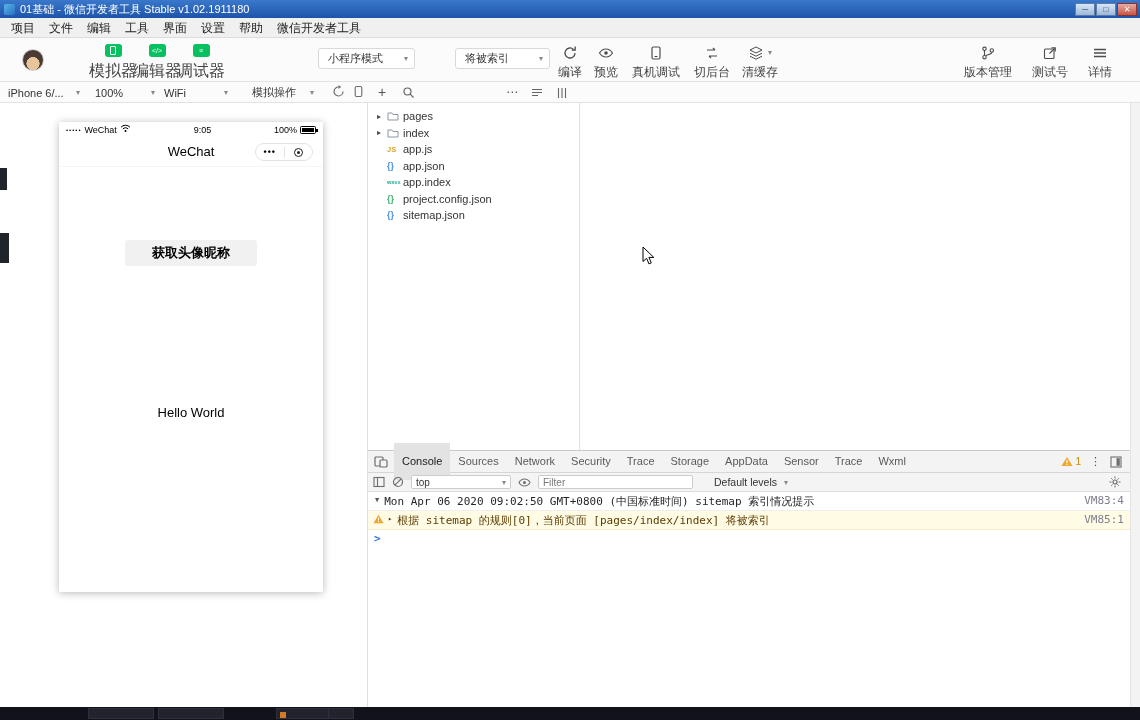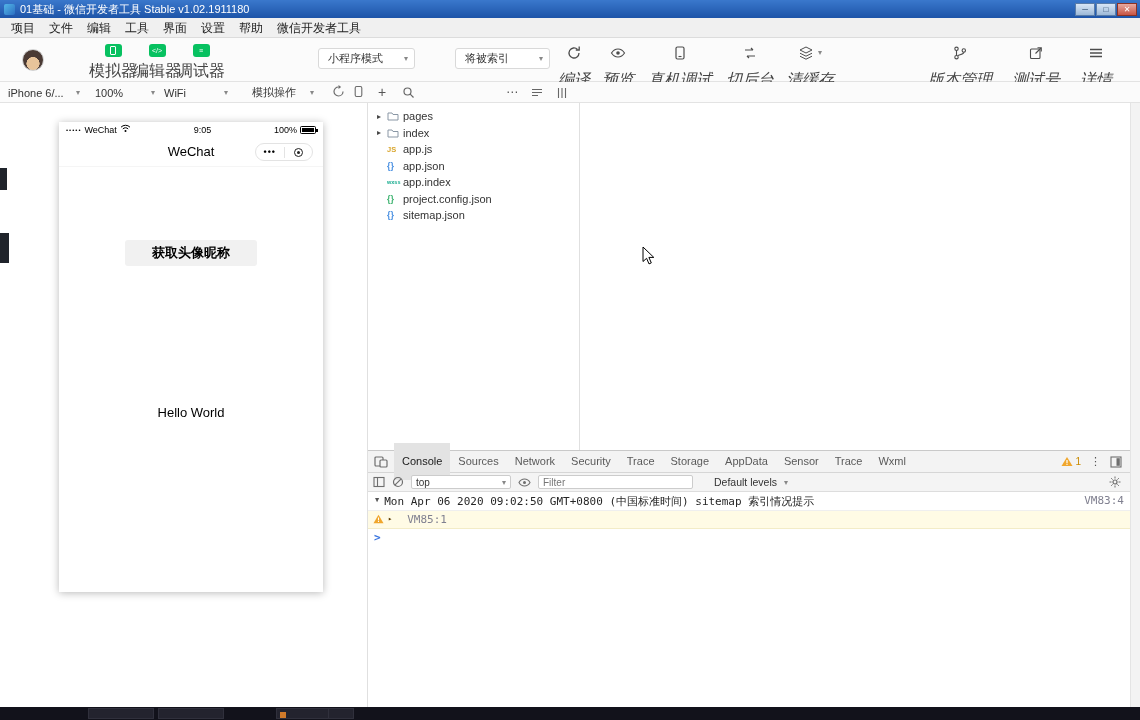--- a/index.html
+++ b/index.html
@@ -33,21 +33,21 @@
   .tg-label { font-size:16px; color:#444; margin-top:4px; white-space:nowrap; }
   .dropdown { position:absolute; top:10px; height:21px; background:#fff; border:1px solid #d9d9d9; border-radius:3px;
     display:flex; align-items:center; justify-content:space-between; padding:0 6px 0 9px; font-size:11px; color:#333; }
   #mode-dd { left:318px; width:97px; }
   #compile-dd { left:455px; width:95px; }
   .dd-caret { font-size:8px; color:#888; margin-left:4px; }
   .actions { position:absolute; left:552px; top:6px; display:flex; }
   .action-btn { display:flex; flex-direction:column; align-items:center; padding:0 6px; cursor:default; }
   .action-btn.wide { padding:0 8px; }
   .ac-ico { height:17px; display:flex; align-items:center; color:#4d4d4d; }
-  .ac-label { font-size:16px; color:#444; margin-top:9px; white-space:nowrap;font-style:italic; }
+  .ac-label { font-size:12px; color:#444; margin-top:3px; white-space:nowrap; }
   .right-actions { position:absolute; right:22px; top:6px; display:flex; gap:8px; }
 
   
   #subbar { position:absolute; left:0; top:82px; width:1140px; height:21px; background:#fbfbfb; border-bottom:1px solid #e3e3e3; }
   .sim-dd { position:absolute; top:0; height:21px; display:flex; align-items:center; justify-content:space-between;
     font-size:11px; color:#333; cursor:default; }
   .sim-dd .dd-caret { font-size:8px; }
   .sub-ico { position:absolute; top:3px; color:#6b6b6b; cursor:default; }
   .sub-glyph { position:absolute; top:0; height:21px; line-height:21px; color:#555; cursor:default; }
 
@@ -492,20 +492,21 @@
       </div>
       <div class="crow warning">
         <span class="c-warnico">
           <svg width="11" height="10" viewBox="0 0 11 10">
               <path d="M5.5 0.8l5 8.4H.5z" fill="#f0a62c"></path>
               <rect x="4.95" y="3.5" width="1.1" height="2.8" fill="#fff"></rect>
               <rect x="4.95" y="6.9" width="1.1" height="1.1" fill="#fff"></rect>
             </svg>
         </span>
         <span class="c-caret">▸</span>
+        <span class="c-text">根据 sitemap 的规则[0]，当前页面 [pages/index/index] 将被索引</span>
         <span class="c-link">VM85:1</span>
       </div>
       <div class="prompt-row">
         <span class="prompt">&gt;</span>
       </div>
     </div>
   </div>
 </div>
 
 <div class="edge-tab" style="top:168px; width:7px; height:22px;"></div>

